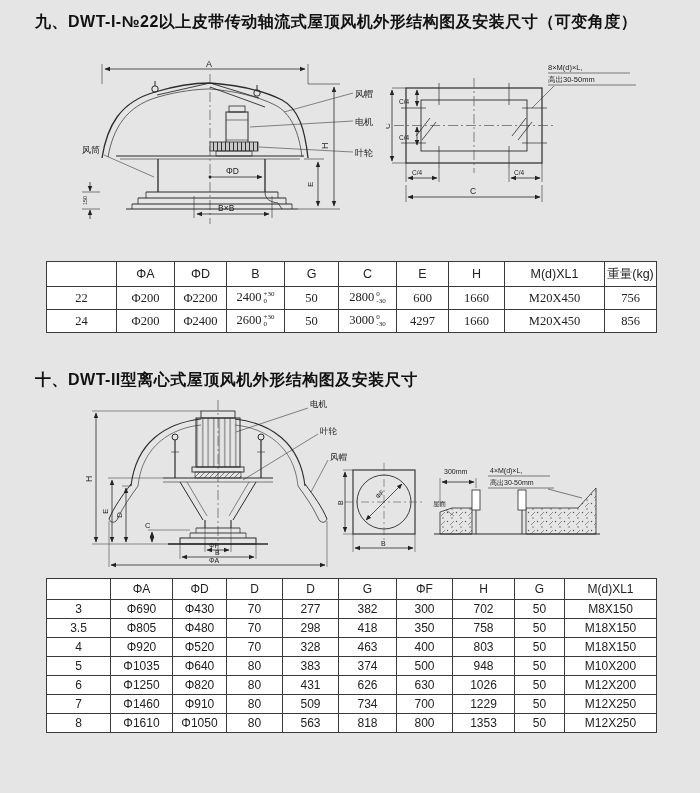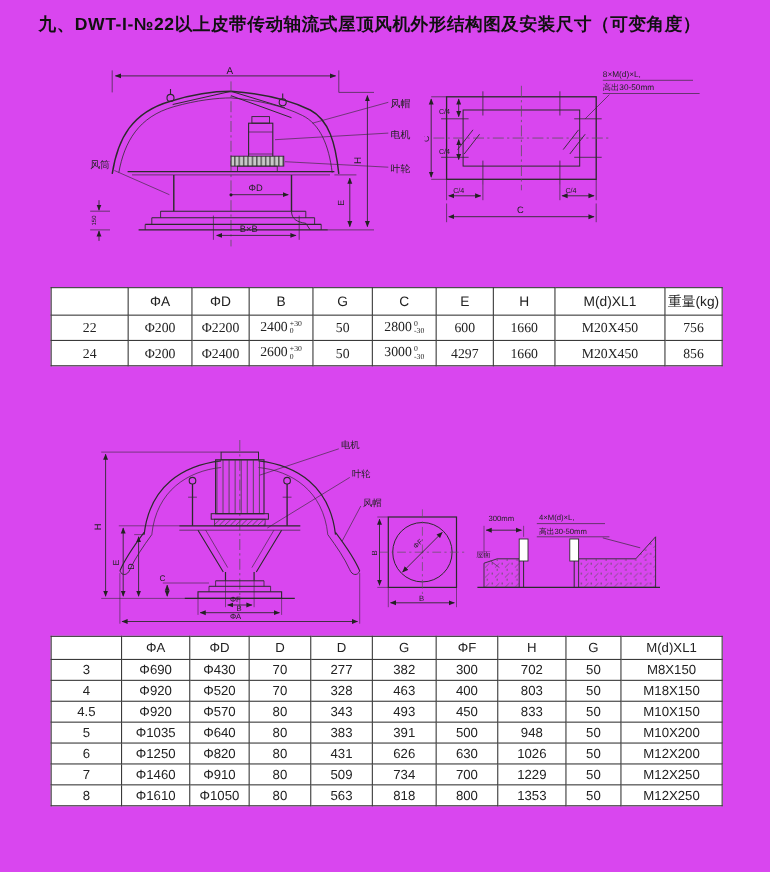--- a/index.html
+++ b/index.html
@@ -1,18 +1,18 @@
 <!DOCTYPE html>
 <html><head>
 <meta charset="utf-8">
 <style>
   * { margin:0; padding:0; box-sizing:border-box; }
   html,body { background:#ffffff; }
   body { width:700px; height:793px; font-family:"Liberation Sans","DejaVu Sans",sans-serif; color:#1c1c1c; }
-  .page { position:relative; width:700px; height:793px; background:#d946ef; overflow:hidden; }
+  .page { position:relative; width:700px; height:793px; background:#e5e5e5; overflow:hidden; }
   .sec-title { position:absolute; left:35px; font-weight:bold; font-size:16px; letter-spacing:0.5px; color:#111; white-space:nowrap; }
   .diag { position:absolute; }
   svg text { font-family:"Liberation Sans","DejaVu Sans",sans-serif; fill:#222; stroke:none; }
   table.spec { position:absolute; border-collapse:collapse; table-layout:fixed; background:#fff; }
   table.spec th, table.spec td { border:1px solid #3a3a3a; text-align:center; vertical-align:middle; font-weight:normal; color:#222; padding:0; overflow:hidden; white-space:nowrap; }
   table.t1 { left:46px; top:261px; width:610px; }
   table.t1 th { height:25px; font-size:12.5px; }
   table.t1 td { height:23px; font-size:12.5px;font-family:Liberation Serif, serif; }
   table.t2 { left:46px; top:578px; width:610px; }
   table.t2 th { height:21px; font-size:12px; }
@@ -167,20 +167,21 @@
           <td>50</td>
           <td><span>3000</span><span class="tol"><span>0</span><span>-30</span></span></td>
           <td>4297</td>
           <td>1660</td>
           <td>M20X450</td>
           <td>856</td>
         </tr>
       </tbody>
     </table>
 
+  <div class="sec-title" style="top:370px">十、DWT-II型离心式屋顶风机外形结构图及安装尺寸</div>
 
   <svg class="diag" style="left:68px;top:394px" width="302" height="176" viewBox="0 0 302 176">
     <defs>
       <marker id="ar3" viewBox="0 0 10 10" refX="9" refY="5" markerWidth="7" markerHeight="7" orient="auto-start-reverse">
         <path d="M0,1L10,5L0,9z" fill="#222"></path>
       </marker>
       <pattern id="pm3" width="5.5" height="10" patternUnits="userSpaceOnUse">
         <path d="M2.7,0V10" stroke="#444" stroke-width="0.8"></path>
       </pattern>
       <pattern id="ph3" width="5" height="5" patternUnits="userSpaceOnUse">
@@ -324,50 +325,50 @@
           <td>Φ430</td>
           <td>70</td>
           <td>277</td>
           <td>382</td>
           <td>300</td>
           <td>702</td>
           <td>50</td>
           <td>M8X150</td>
         </tr>
         <tr>
+          <td>3.5</td>
+          <td>Φ805</td>
+          <td>Φ480</td>
+          <td>70</td>
+          <td>298</td>
+          <td>418</td>
+          <td>350</td>
+          <td>758</td>
+          <td>50</td>
+          <td>M18X150</td>
+        </tr>
+        <tr>
           <td>4</td>
           <td>Φ920</td>
           <td>Φ520</td>
           <td>70</td>
           <td>328</td>
           <td>463</td>
           <td>400</td>
           <td>803</td>
           <td>50</td>
           <td>M18X150</td>
         </tr>
         <tr>
-          <td>4.5</td>
-          <td>Φ920</td>
-          <td>Φ570</td>
-          <td>80</td>
-          <td>343</td>
-          <td>493</td>
-          <td>450</td>
-          <td>833</td>
-          <td>50</td>
-          <td>M10X150</td>
-        </tr>
-        <tr>
           <td>5</td>
           <td>Φ1035</td>
           <td>Φ640</td>
           <td>80</td>
           <td>383</td>
-          <td>391</td>
+          <td>374</td>
           <td>500</td>
           <td>948</td>
           <td>50</td>
           <td>M10X200</td>
         </tr>
         <tr>
           <td>6</td>
           <td>Φ1250</td>
           <td>Φ820</td>
           <td>80</td>

